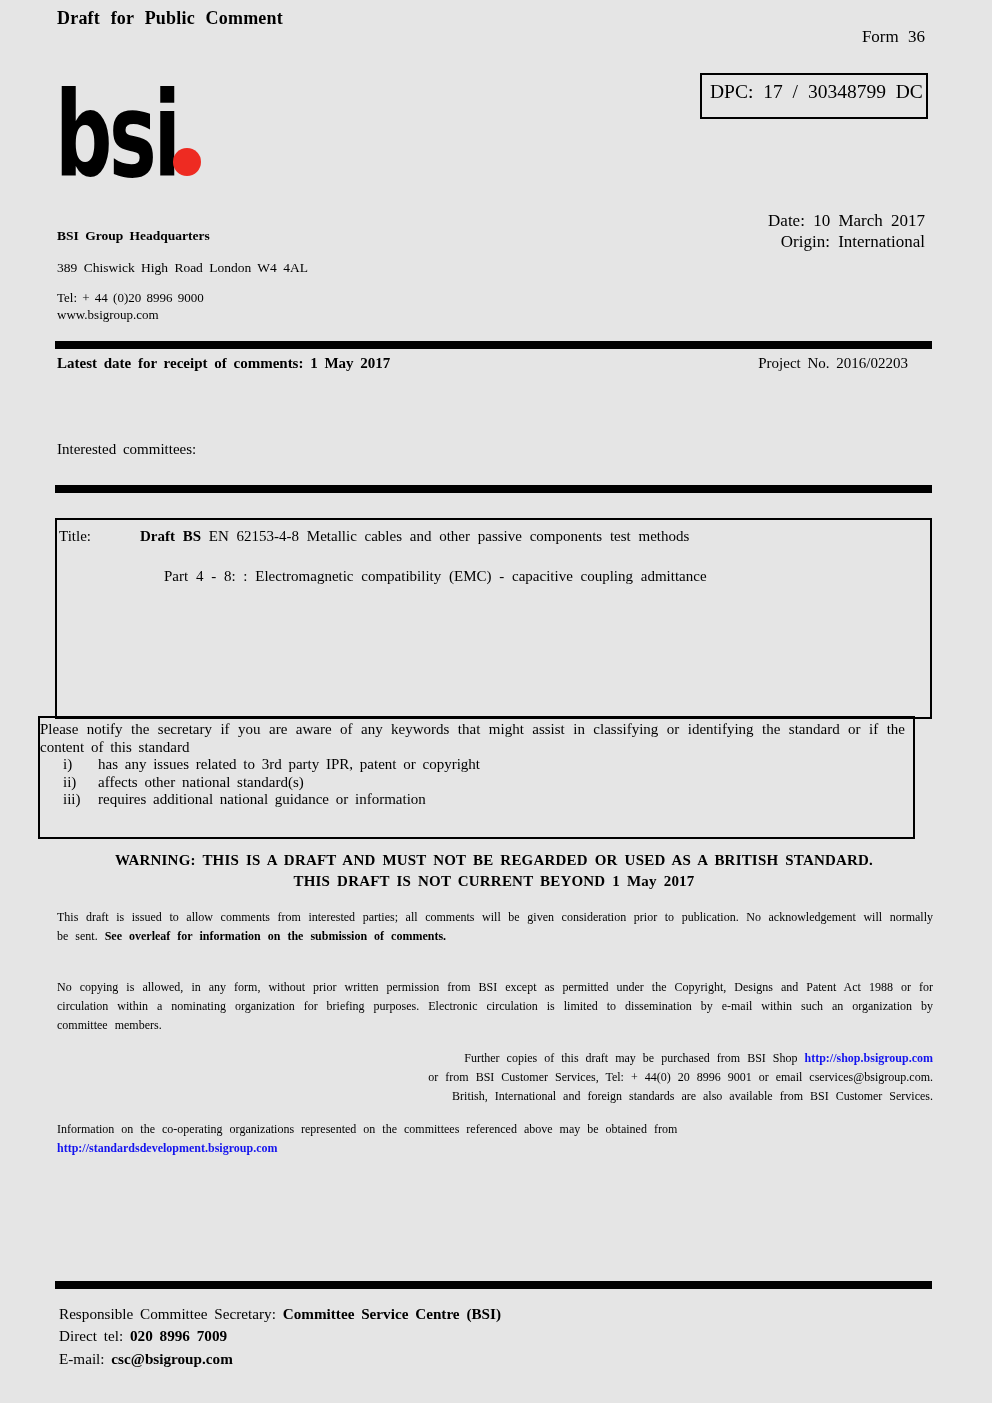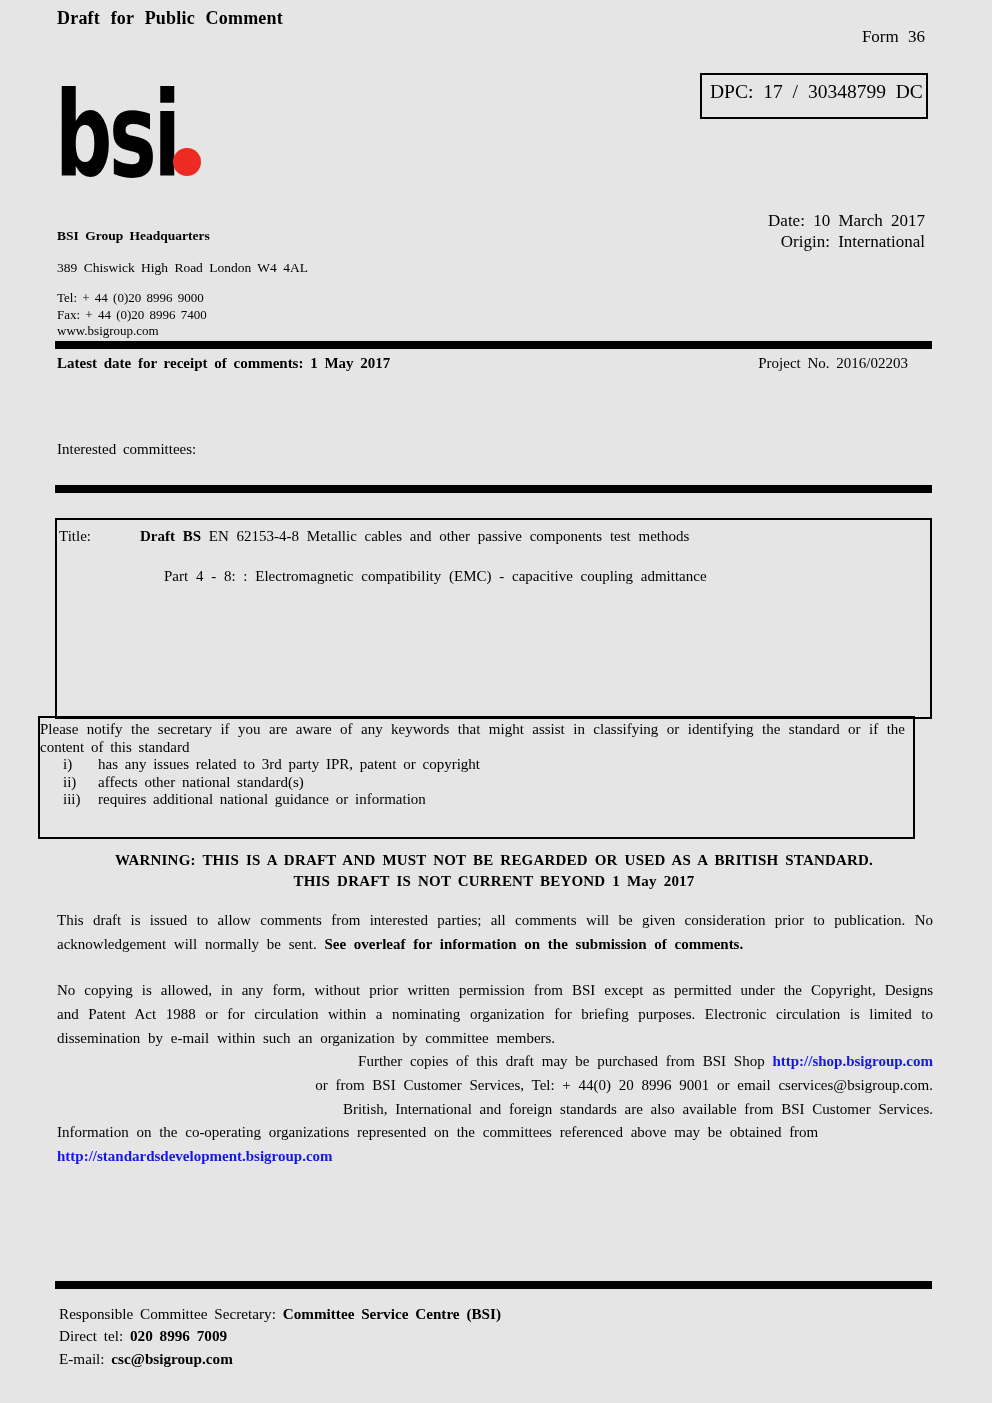--- a/index.html
+++ b/index.html
@@ -98,21 +98,21 @@
   .kw-marker{flex:none;padding-left:23px;width:35px;box-sizing:content-box;}
   
   .warning{
     position:absolute;left:57px;top:850px;width:874px;
     text-align:center;font-weight:bold;font-size:15px;line-height:21px;
     word-spacing:3px;letter-spacing:.2px;
   }
   
   .para{
     position:absolute;left:57px;width:876px;
-    font-size:15px;line-height:24px;word-spacing:4px;
+    font-size:12px;line-height:19px;word-spacing:4px;
   }
   .para-justify{text-align:justify;}
   .p1{top:908px;}
   .p2{top:978px;}
   .p3{top:1049px;text-align:right;}
   .p4{top:1120px;}
   .bold{font-weight:bold;}
   .doc-link{color:var(--link-blue);font-weight:bold;text-decoration:none;word-spacing:0;}
   
   .footer{
@@ -134,21 +134,20 @@
   <div class="logo">
     <span class="logo-text">bsi</span>
     <span class="logo-dot"></span>
   </div>
 
   <div class="hq-block">
     <div class="hq-name">BSI Group Headquarters</div>
     <div class="hq-street">389 Chiswick High Road London W4 4AL</div>
     <div class="hq-contact">
       <div>Tel: + 44 (0)20 8996 9000</div>
-      <div>Fax: + 44 (0)20 8996 7400</div>
       <div>www.bsigroup.com</div>
     </div>
   </div>
 
   <div class="meta-block">
     <div>Date: 10 March 2017</div>
     <div>Origin: International</div>
   </div>
 
   <div class="bar bar-1"></div>

